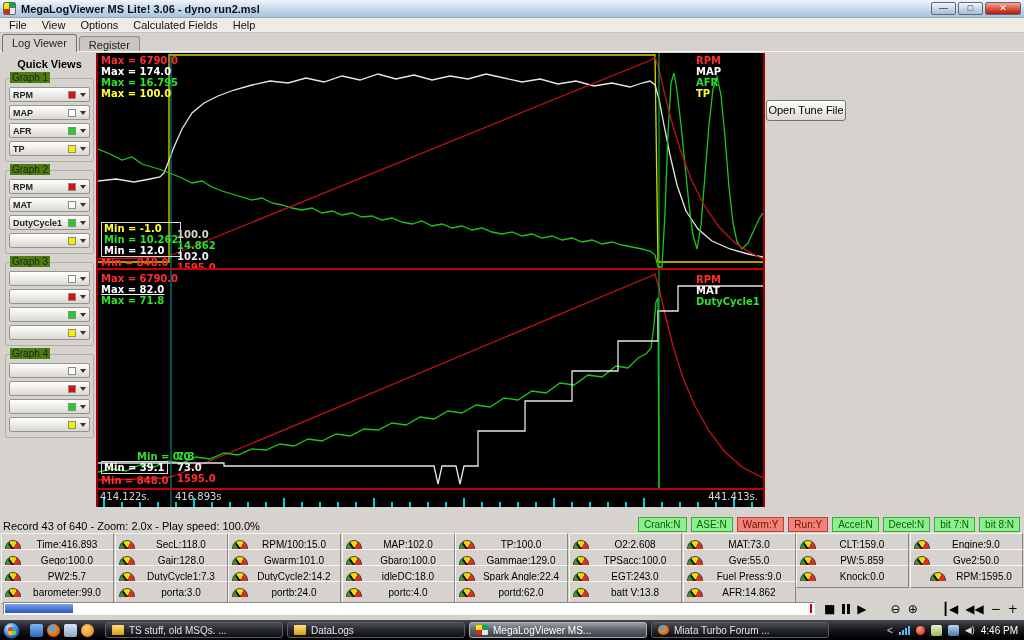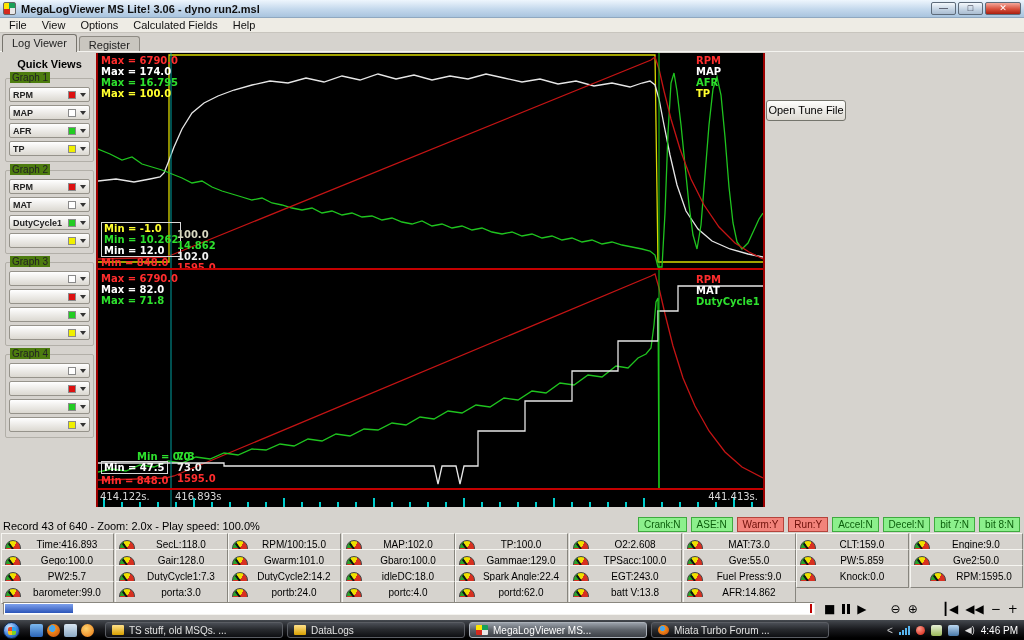--- a/index.html
+++ b/index.html
@@ -246,28 +246,28 @@
     <div class="chart" id="chartBottom">
         <svg width="665" height="218">
           <polyline points="0,210 40,209 68,208 76,206 553,6 557,4 561,18 567,44 575,76 585,108 597,136 611,161 627,182 644,197 665,208" fill="none" stroke="#c41414" stroke-width="1.3"></polyline>
           <polyline points="0,202 14,199 28,201 42,195 56,197 70,191 84,193 98,187 112,189 126,183 140,185 154,179 168,180 182,174 196,176 210,169 224,171 238,164 252,166 266,159 280,160 294,153 308,155 322,147 336,149 350,141 364,143 378,135 392,137 406,128 420,130 434,121 448,123 462,113 476,115 490,105 504,107 518,96 530,98 540,88 548,84 553,78 556,55 558,32 560,28 561,218" fill="none" stroke="#1fc41f" stroke-width="1.3"></polyline>
           <polyline points="0,193 126,193 126,196 336,196 340,214 344,196 358,196 362,214 366,196 380,196 380,161 427,161 427,131 474,131 474,101 520,101 520,71 560,71 560,41 580,41 580,16 665,16" fill="none" stroke="#e6e6e6" stroke-width="1.3"></polyline>
           <line x1="561" x2="561" y1="0" y2="218" stroke="#19c819" stroke-width="1"></line>
           <line x1="73" x2="73" y1="0" y2="218" stroke="#00a0a0" stroke-width="1"></line>
         </svg>
         <div class="ov" style="left: 3px; top: 3px;">
           <div style="color: rgb(255, 45, 45);">Max = 6790.0</div>
-          <div style="color: rgb(255, 255, 255);">Max = 82.0</div>
+          <div style="color: rgb(255, 255, 255); text-decoration: underline;">Max = 82.0</div>
           <div style="color: rgb(46, 224, 46);">Max = 71.8</div>
         </div>
         <div class="ov" style="left: 3px; top: 181px; padding-left: 36px;">
           <div style="color: rgb(46, 224, 46);">Min = 0.0</div>
         </div>
         <div class="ov box" style="left: 3px; top: 191px;">
-          <div style="color: rgb(255, 255, 255);">Min = 47.5</div>
+          <div style="color: rgb(255, 255, 255);">Min = 39.1</div>
         </div>
         <div class="ov" style="left: 3px; top: 205px;">
           <div style="color: rgb(255, 45, 45);">Min = 848.0</div>
         </div>
         <div class="ov" style="left: 79px; top: 181px;">
           <div style="color: rgb(46, 224, 46);">7.3</div>
           <div style="color: rgb(240, 240, 240);">73.0</div>
           <div style="color: rgb(255, 45, 45);">1595.0</div>
         </div>
         <div class="ov" style="left: 598px; top: 4px;">

